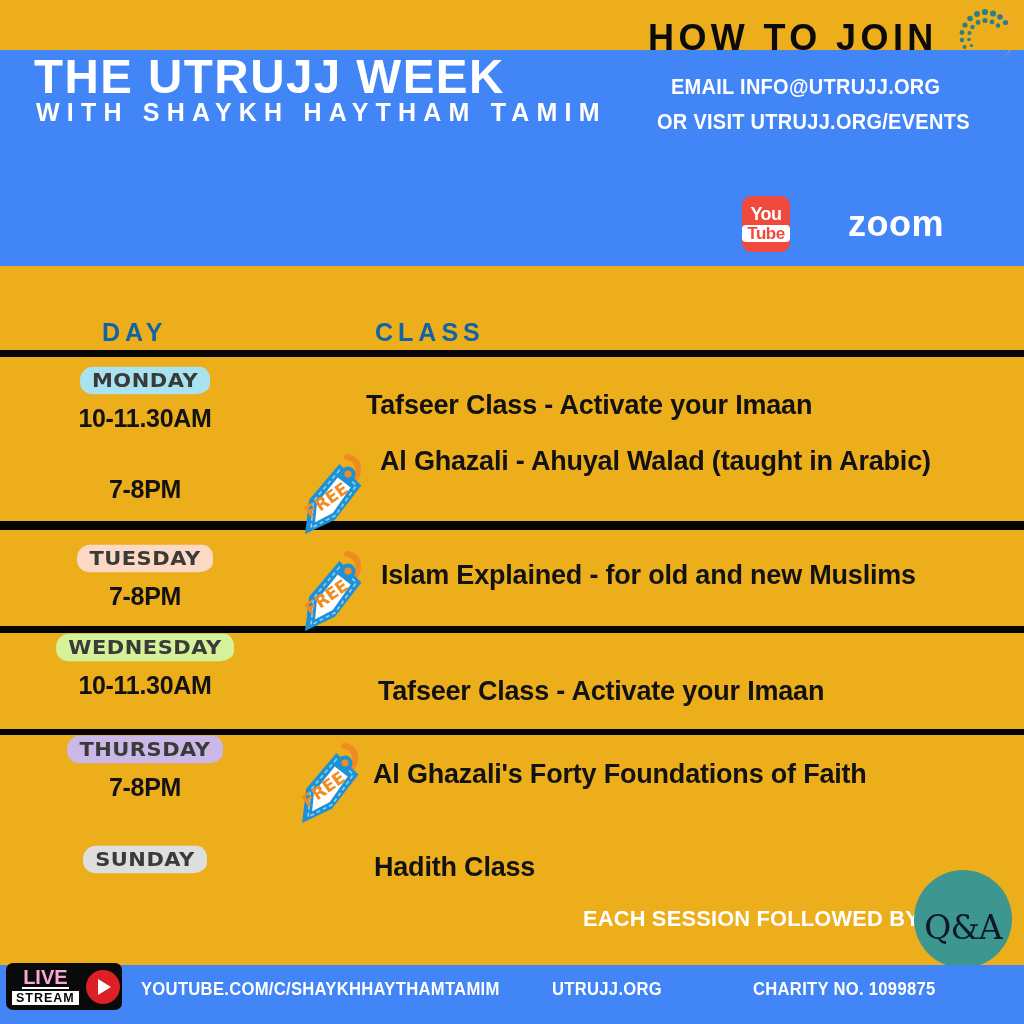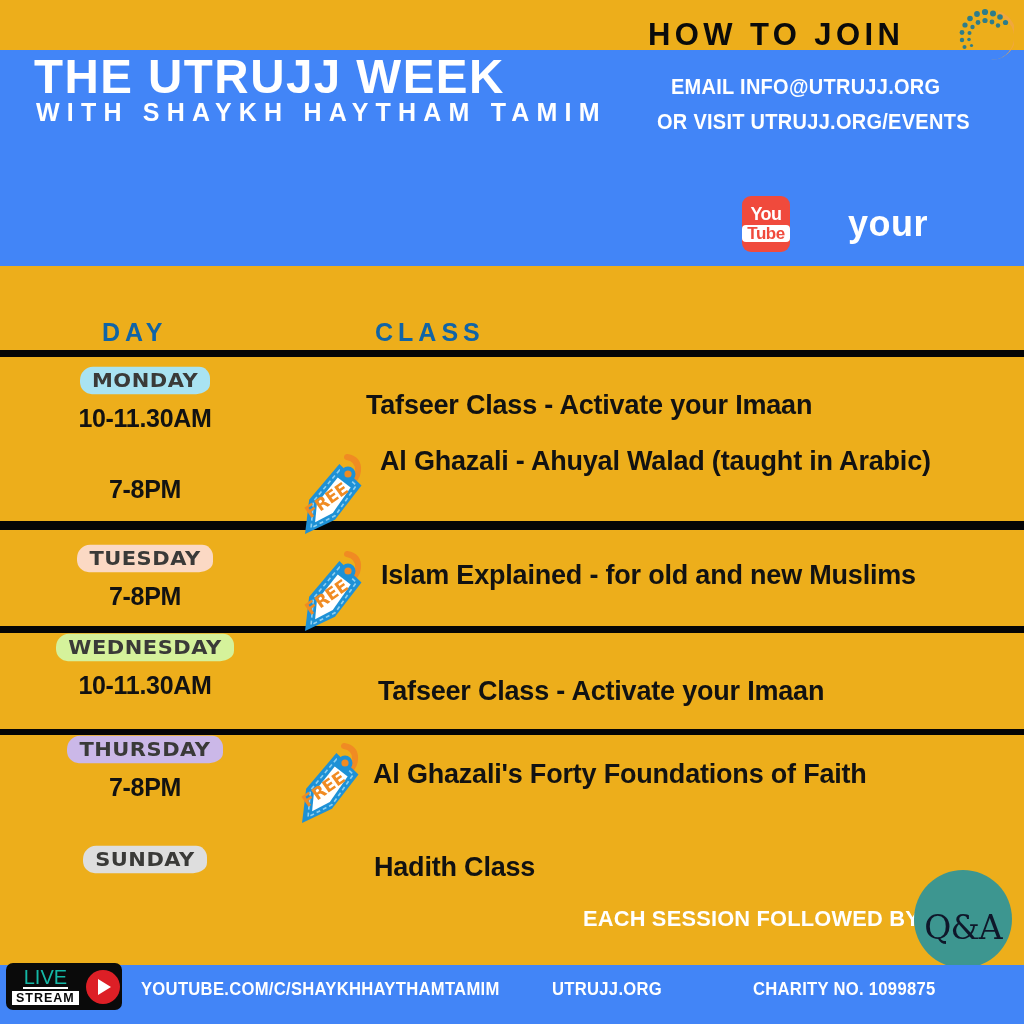--- a/index.html
+++ b/index.html
@@ -26,21 +26,21 @@
     transform-origin:left center;
     white-space:nowrap;
   }
   .subtitle {
     position:absolute; left:36px; top:100px;
     font-size:25px; font-weight:bold; color:#FFFFFF;
     letter-spacing:7.2px; line-height:1; white-space:nowrap;
   }
   .how-to-join {
     position:absolute; left:648px; top:17px;
-    font-size:31px; font-weight:bold; color:#0B0B0B;
+    font-size:36px; font-weight:bold; color:#0B0B0B;
     letter-spacing:4.4px; white-space:nowrap;
   }
   .logo-moon {
     position:absolute; left:956px; top:6px; width:58px; height:58px;
   }
   .join-line {
     position:absolute; color:#FFFFFF; font-weight:bold;
     font-size:21.5px; letter-spacing:0.3px; white-space:nowrap;
     transform:scaleX(0.93); transform-origin:left center;
   }
@@ -126,21 +126,21 @@
     position:absolute; left:0; top:965px; width:1024px; height:59px;
     background:#4285F7;
   }
   .live-badge {
     position:absolute; left:6px; top:963px;
     width:116px; height:47px; background:#0A0A0A; border-radius:7px;
     display:flex; align-items:center;
   }
   .live-words { margin-left:6px; display:flex; flex-direction:column; align-items:center; }
   .live-word {
-    color:#14b8a6; font-weight:normal; font-size:20px; line-height:19px;
+    color:#f9a8d4; font-weight:bold; font-size:20px; line-height:19px;
     letter-spacing:0px; border-bottom:2px solid #FFFFFF; padding:0 1px;
   }
   .stream-word {
     background:#FFFFFF; color:#0A0A0A; font-weight:bold;
     font-size:12.5px; line-height:14px; letter-spacing:1px;
     padding:0 4px; margin-top:2px;
   }
   .play-circle {
     width:34px; height:34px; border-radius:50%; background:#DD1F26;
     margin-left:7px; display:flex; align-items:center; justify-content:center;
@@ -197,21 +197,21 @@
   </svg>
 </div>
 
 <div class="join-line l1">EMAIL INFO@UTRUJJ.ORG</div>
 <div class="join-line l2">OR VISIT UTRUJJ.ORG/EVENTS</div>
 
 <div class="yt-logo">
   <div class="yt-you">You</div>
   <div class="yt-tube">Tube</div>
 </div>
-<div class="zoom-logo">your</div>
+<div class="zoom-logo">zoom</div>
 
 <div class="col-head day">DAY</div>
 <div class="col-head class">CLASS</div>
 
 <div class="rule r0"></div>
 <div class="rule r1"></div>
 <div class="rule r2"></div>
 <div class="rule r3"></div>
 
 <div class="daycell" style="left:35px; top:366px;">

